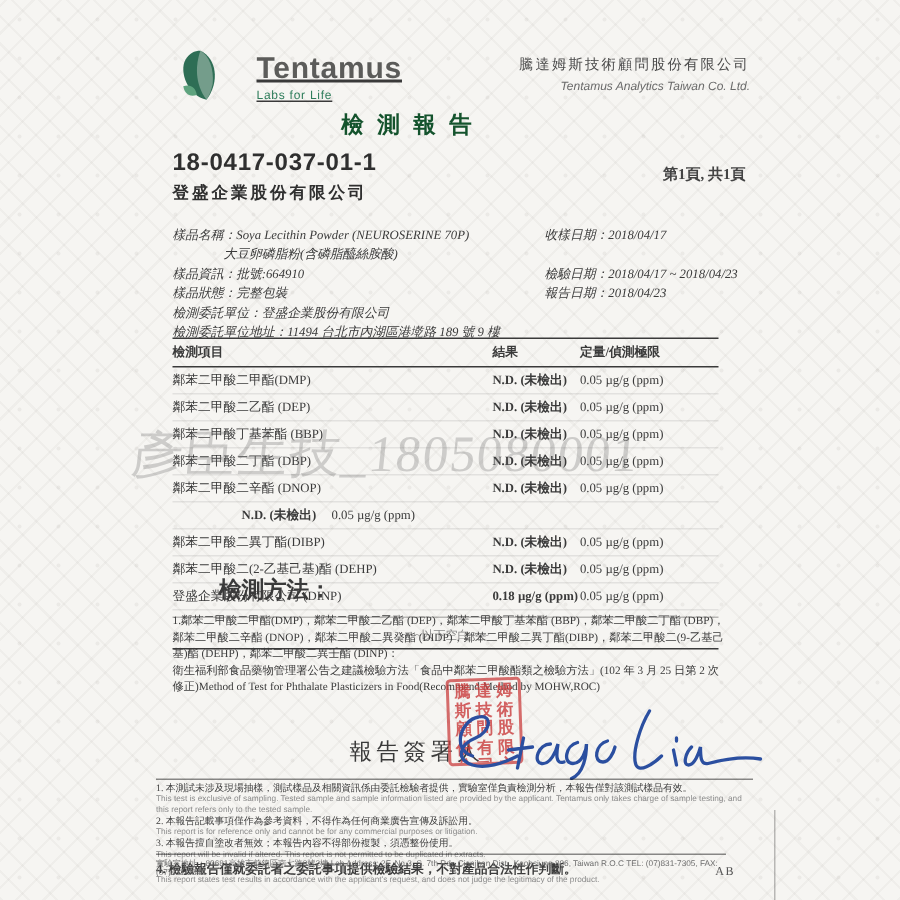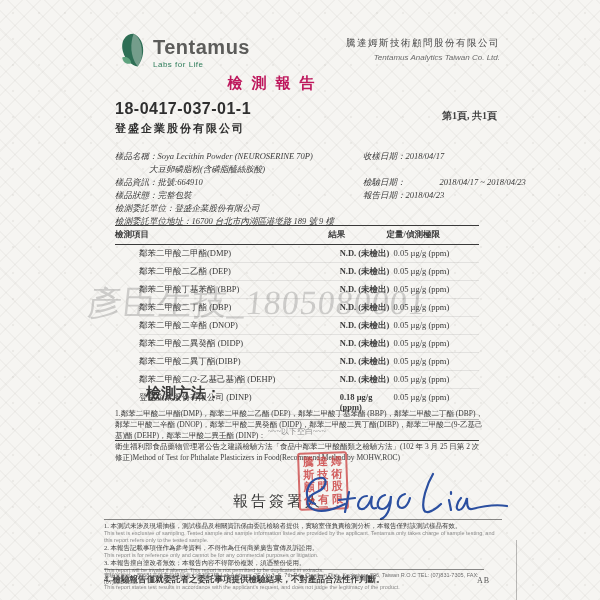--- a/index.html
+++ b/index.html
@@ -13,47 +13,47 @@
     background-image:
       repeating-linear-gradient(45deg, rgba(150,145,138,0.07) 0 1.5px, transparent 1.5px 13px),
       repeating-linear-gradient(-45deg, rgba(150,145,138,0.07) 0 1.5px, transparent 1.5px 13px),
       radial-gradient(rgba(140,135,128,0.10) 1px, transparent 1.6px);
     background-size:auto,auto,26px 26px;
   }
   .page { position:absolute; inset:0; }
 
   
   .header { position:absolute; top:33px; left:115px; right:100px; display:flex; justify-content:space-between; }
-  .logo { display:flex; align-items:flex-end; gap:4px; }
+  .logo { display:flex; align-items:center; gap:22px;text-decoration:underline; }
   .logo-mark { width:34px; height:36px; }
   .logo-texts .brand { font-family:"Liberation Sans",sans-serif; font-size:20px; font-weight:bold; color:#5c5c5a; letter-spacing:0.5px; }
   .logo-texts .tagline { font-family:"Liberation Sans",sans-serif; font-size:8px; color:#2e7d5b; margin-top:1px; letter-spacing:0.5px; }
   .company { text-align:right; padding-top:4px; }
   .company .zh { font-size:9.5px; letter-spacing:1.5px; color:#4a4a4a; }
   .company .en { font-family:"Liberation Sans",sans-serif; font-style:italic; font-size:8px; color:#6a6a6a; margin-top:3px; }
 
   
-  .title { position:absolute; top:74px; left:0; width:551px; text-align:center; font-size:15px; font-weight:bold; letter-spacing:9px; color:#be185d; }
+  .title { position:absolute; top:74px; left:0; width:551px; text-align:center; font-size:15px; font-weight:bold; letter-spacing:9px; color:#14532d; }
   .report-no { position:absolute; top:100px; left:115px; font-family:"Liberation Sans",sans-serif; font-size:16px; font-weight:bold; color:#2f2f2f; letter-spacing:0.5px; }
   .page-indicator { position:absolute; top:109px; right:103px; font-size:10px; font-weight:bold; color:#444; }
   .client-name { position:absolute; top:121px; left:115px; font-size:11px; font-weight:bold; letter-spacing:2px; color:#2f2f2f; }
 
   
   .sample-info { position:absolute; top:150px; left:115px; width:382px; display:flex; font-size:8.5px; line-height:13px; color:#3a3a3a;font-style:italic; }
   .si-left { width:248px; }
   .si-right { width:134px; }
   .si-row { display:flex; }
   .si-label { white-space:nowrap; }
   .si-value { white-space:nowrap; }
   .si-value2 { padding-left:34px; }
 
   
   .results { position:absolute; top:225px; left:115px; width:364px; font-size:8.5px; }
   .t-head { display:flex; border-top:1.5px solid #3a3a3a; border-bottom:1px solid #3a3a3a; padding:3px 0; font-weight:bold; }
-  .t-row { display:flex; padding:2.5px 0; border-bottom:0.5px solid rgba(0,0,0,0.08);margin-left:24px; }
+  .t-row { display:flex; padding:2.5px 0; border-bottom:0.5px solid rgba(0,0,0,0.08); }
   .c-item { width:172px; }
   .c-result { width:106px; font-weight:bold;padding-left:46px; }
   .t-head .c-result { font-weight:bold; }
   .c-limit { width:95px; }
   .t-end { text-align:center; color:#8a8a8a; font-size:8px; padding:6px 0 3px; border-top:0.5px solid rgba(0,0,0,0.25); margin-top:4px; }
   .t-bottom { border-bottom:1.5px solid #3a3a3a; }
 
   
   .method { position:absolute; top:384px; left:115px; width:368px; }
   .method-heading { font-size:15px; font-weight:bold; margin-bottom:5px;padding-left:31px; }
@@ -120,29 +120,29 @@
       <div class="si-row">
         <span class="si-label">樣品狀態：</span>
         <span class="si-value">完整包裝</span>
       </div>
       <div class="si-row">
         <span class="si-label">檢測委託單位：</span>
         <span class="si-value">登盛企業股份有限公司</span>
       </div>
       <div class="si-row">
         <span class="si-label">檢測委託單位地址：</span>
-        <span class="si-value">16700 台北市內湖區港墘路 189 號 9 樓</span>
+        <span class="si-value">11494 台北市內湖區港墘路 189 號 9 樓</span>
       </div>
     </div>
     <div class="si-right">
       <div class="si-row">
         <span class="si-label">收樣日期：</span>
         <span class="si-value">2018/04/17</span>
       </div>
-      <div class="si-row" style="margin-top:13px;gap:34px;">
+      <div class="si-row" style="margin-top:13px;">
         <span class="si-label">檢驗日期：</span>
         <span class="si-value">2018/04/17 ~ 2018/04/23</span>
       </div>
       <div class="si-row">
         <span class="si-label">報告日期：</span>
         <span class="si-value">2018/04/23</span>
       </div>
     </div>
   </div>
 
@@ -171,21 +171,20 @@
       <div class="c-item">鄰苯二甲酸二丁酯 (DBP)</div>
       <div class="c-result">N.D. (未檢出)</div>
       <div class="c-limit">0.05 µg/g (ppm)</div>
     </div>
     <div class="t-row">
       <div class="c-item">鄰苯二甲酸二辛酯 (DNOP)</div>
       <div class="c-result">N.D. (未檢出)</div>
       <div class="c-limit">0.05 µg/g (ppm)</div>
     </div>
     <div class="t-row">
-      <div class="c-item">鄰苯二甲酸二異癸酯 (DIDP)</div>
       <div class="c-result">N.D. (未檢出)</div>
       <div class="c-limit">0.05 µg/g (ppm)</div>
     </div>
     <div class="t-row">
       <div class="c-item">鄰苯二甲酸二異丁酯(DIBP)</div>
       <div class="c-result">N.D. (未檢出)</div>
       <div class="c-limit">0.05 µg/g (ppm)</div>
     </div>
     <div class="t-row">
       <div class="c-item">鄰苯二甲酸二(2-乙基己基)酯 (DEHP)</div>

